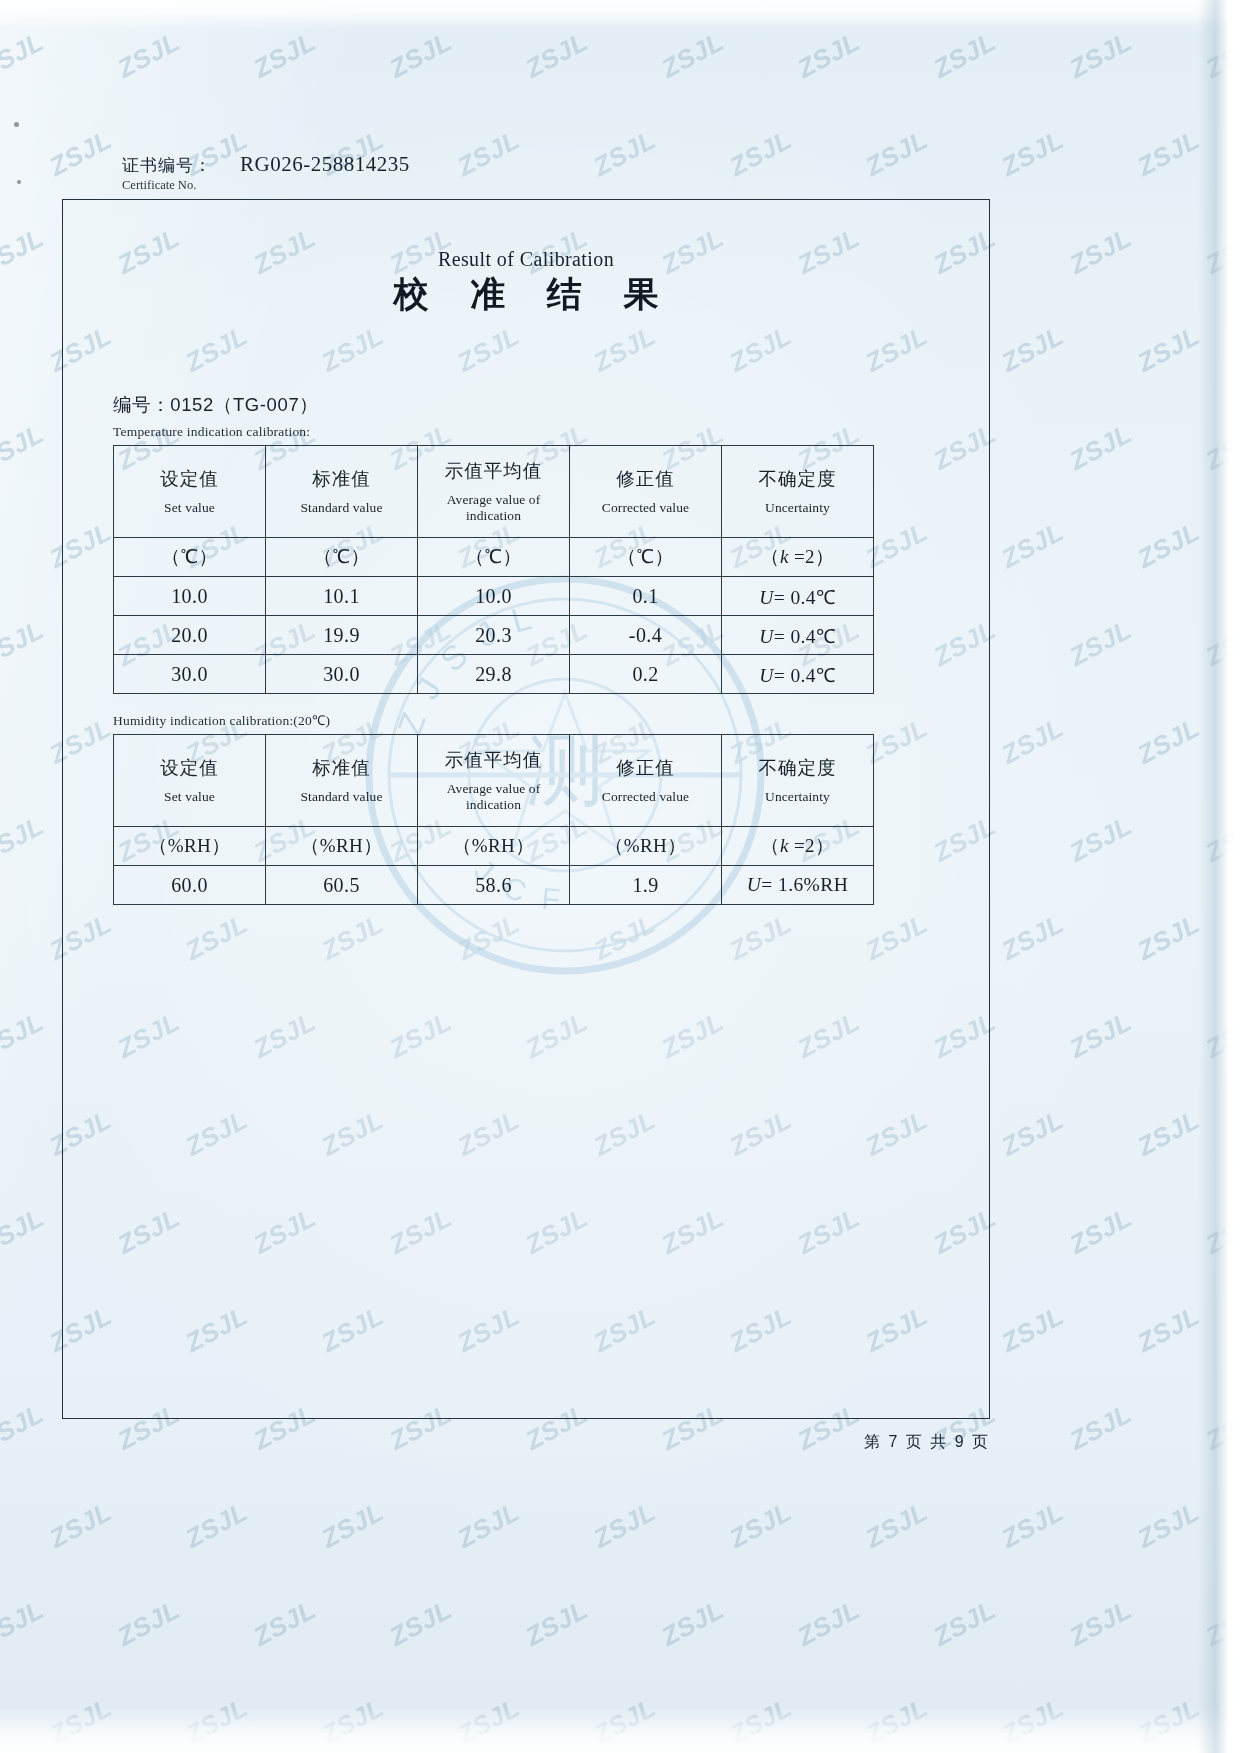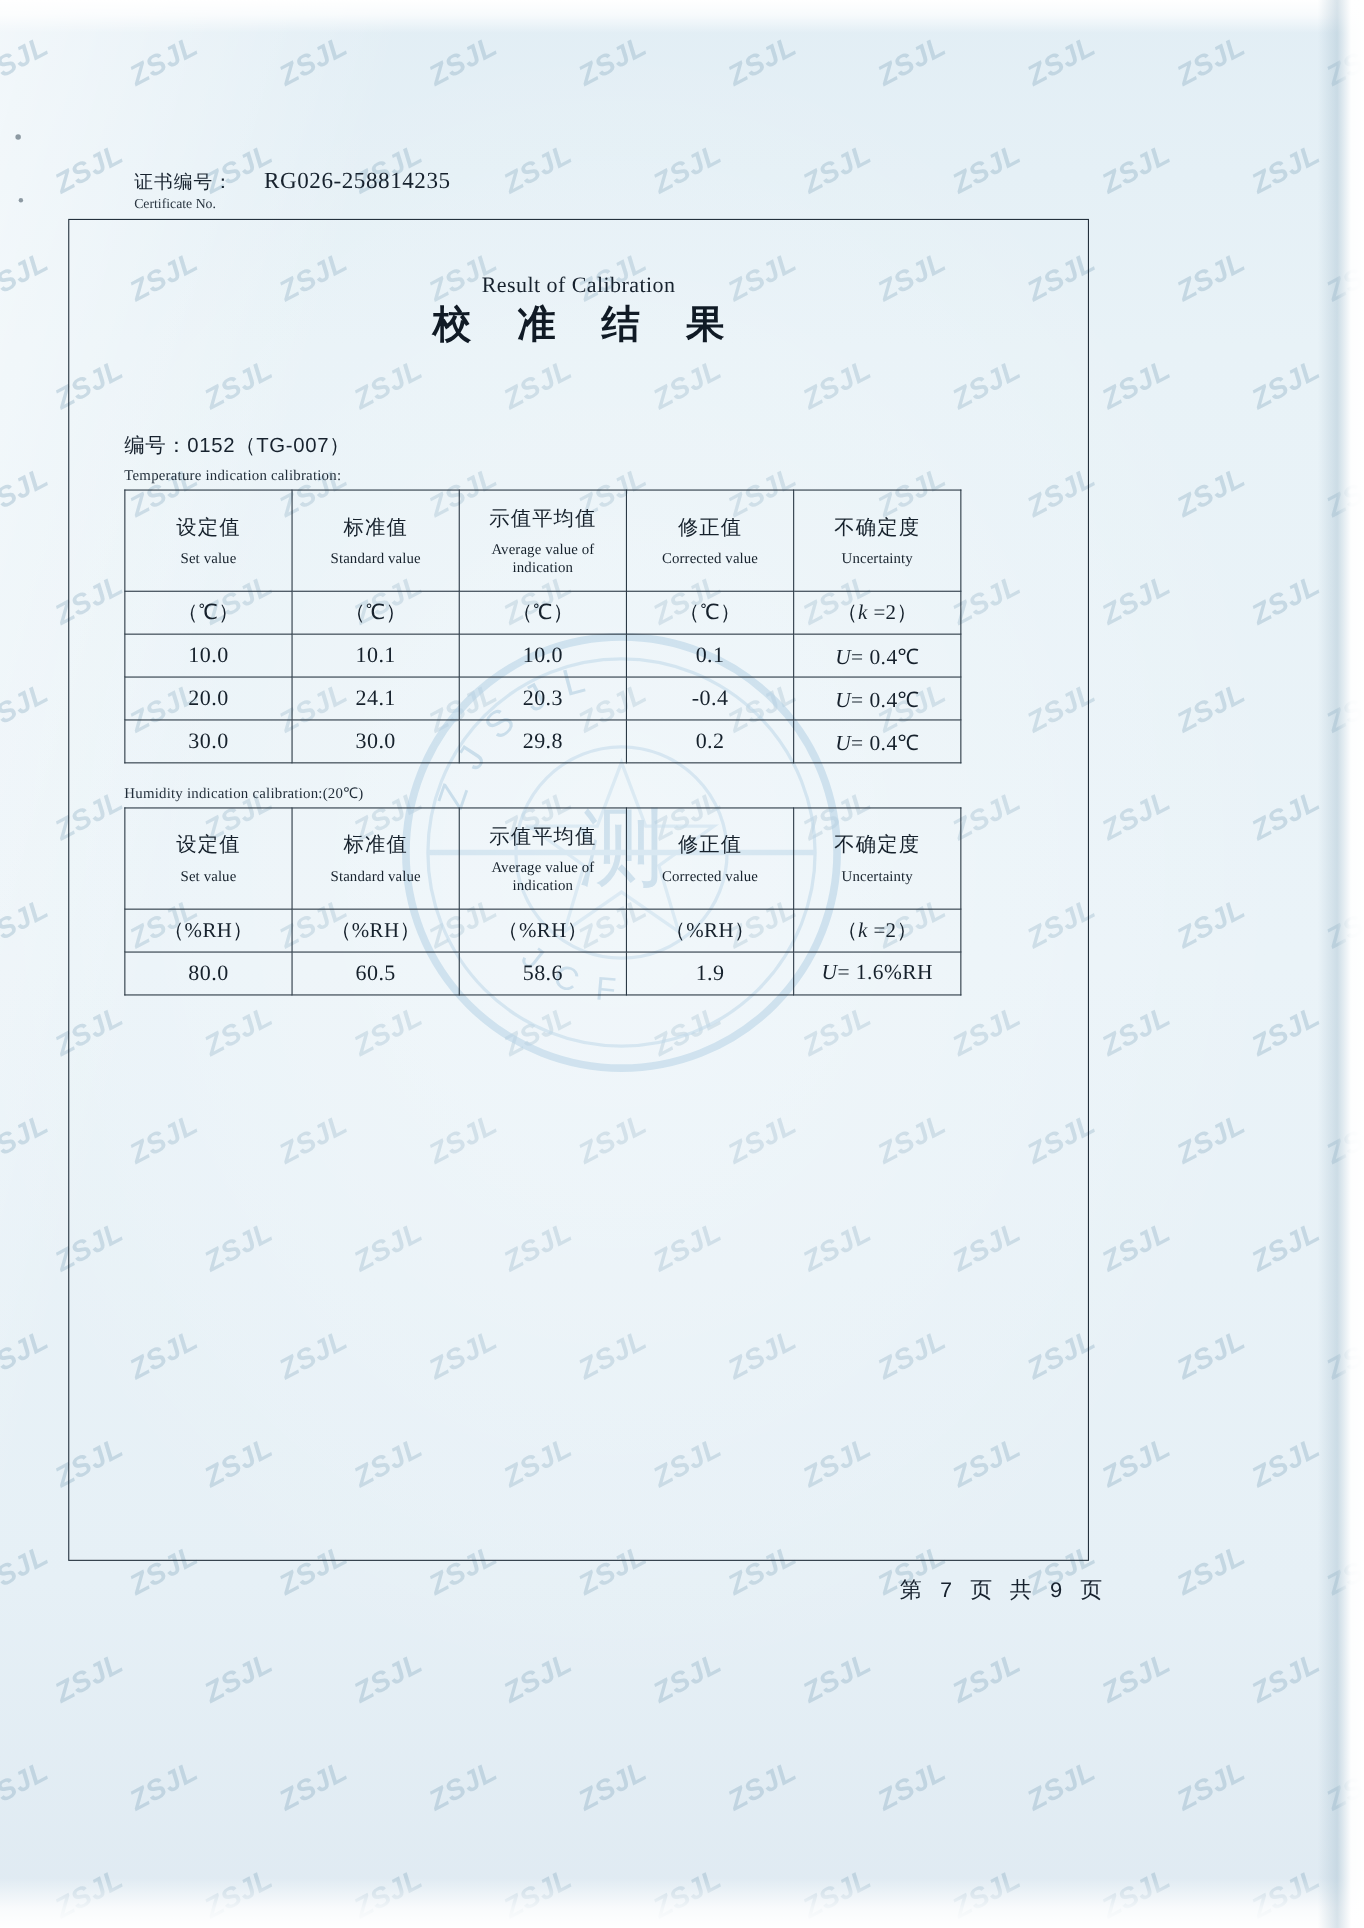--- a/index.html
+++ b/index.html
@@ -241,26 +241,26 @@
     font-size: 19.5px;
   }
   td.val.unc .U {
     font-style: italic;
   }
   .spacer-gap { height: 14px; }
 
   
   #footer {
     position: absolute;
-    left: 76px;
+    left: 62px;
     top: 1432px;
     width: 928px;
     text-align: right;
-    font-family: Liberation Mono, monospace;
-    font-size: 20px;
+    font-family: Liberation Sans, sans-serif;
+    font-size: 16px;
     letter-spacing: 2px;
     color: #17222e;
   }
 </style>
 </head>
 <body>
 
 <div id="page-scan"></div>
 
 <div id="watermark-tile">
@@ -528,21 +528,21 @@
       </tr>
       <tr>
         <td class="val">10.0</td>
         <td class="val">10.1</td>
         <td class="val">10.0</td>
         <td class="val">0.1</td>
         <td class="val unc"><span class="U">U</span><span>= 0.4℃</span></td>
       </tr>
       <tr>
         <td class="val">20.0</td>
-        <td class="val">24.1</td>
+        <td class="val">19.9</td>
         <td class="val">20.3</td>
         <td class="val">-0.4</td>
         <td class="val unc"><span class="U">U</span><span>= 0.4℃</span></td>
       </tr>
       <tr>
         <td class="val">30.0</td>
         <td class="val">30.0</td>
         <td class="val">29.8</td>
         <td class="val">0.2</td>
         <td class="val unc"><span class="U">U</span><span>= 0.4℃</span></td>
@@ -588,21 +588,21 @@
       <tr>
         <td class="unit">（%RH）</td>
         <td class="unit">（%RH）</td>
         <td class="unit">（%RH）</td>
         <td class="unit">（%RH）</td>
         <td class="unit">
           <span>（</span><span class="k">k</span><span> =2）</span>
         </td>
       </tr>
       <tr>
-        <td class="val">80.0</td>
+        <td class="val">60.0</td>
         <td class="val">60.5</td>
         <td class="val">58.6</td>
         <td class="val">1.9</td>
         <td class="val unc"><span class="U">U</span><span>= 1.6%RH</span></td>
       </tr>
     </tbody>
   </table>
 </div>
 
 <div id="footer">

